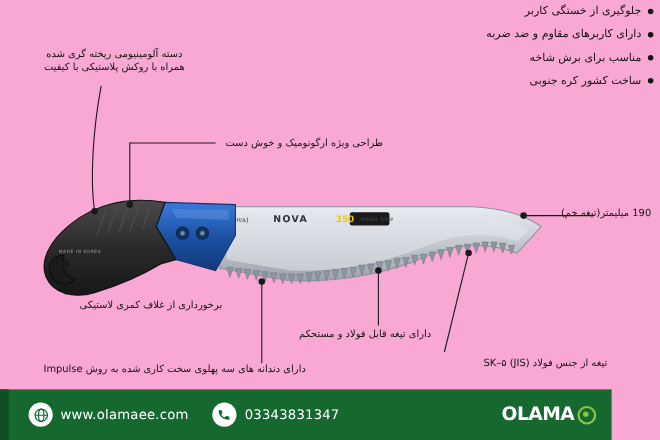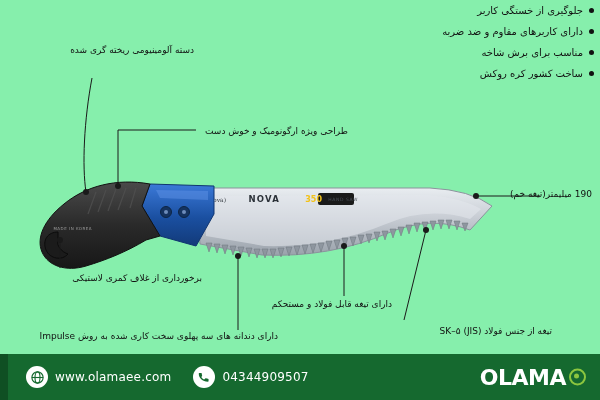--- a/index.html
+++ b/index.html
@@ -7,21 +7,21 @@
   body {
     width: 600px; height: 400px;
     background: #ffffff;
     font-family: "DejaVu Sans", sans-serif;
     overflow: hidden;
     position: relative;
   }
   #canvas {
     position: relative;
     width: 600px; height: 400px;
-    background: #86efac;
+    background: #f9a8d4;
   }
 
   
   .feature-list {
     position: absolute;
     top: 4px; right: 6px;
     width: 266px;
     list-style: none;
     margin: 0; padding: 0;
     direction: rtl;
@@ -63,21 +63,21 @@
     position: absolute;
     left: 0; top: 0;
     width: 600px; height: 400px;
     pointer-events: none;
   }
 
   
   .bottom-bar {
     position: absolute;
     left: 0; bottom: 0;
-    width: 600px; height: 46px;
+    width: 556px; height: 46px;
     background: #15692f;
     display: flex;
     align-items: center;
     direction: ltr;
   }
   .bottom-bar .accent {
     position: absolute;
     left: 0; top: 0;
     width: 8px; height: 46px;
     background: #0f4f23;
@@ -102,21 +102,21 @@
   }
   .brand {
     position: absolute;
     right: 14px; top: 50%;
     transform: translateY(-50%);
     display: flex; align-items: center; gap: 3px;
   }
   .brand-text {
     font-family: "DejaVu Sans", sans-serif;
     font-weight: bold;
-    font-size: 22px;
+    font-size: 17px;
     color: #ffffff;
     letter-spacing: -0.5px;
     text-align: center;
   }
   .brand-mark {
     width: 17px; height: 17px;
     border: 2.5px solid #8cc63f;
     border-radius: 50%;
     position: relative;
   }
@@ -142,26 +142,27 @@
     <li>
       <span class="bullet"></span>
       <span>دارای کاربر‌های مقاوم و ضد ضربه</span>
     </li>
     <li>
       <span class="bullet"></span>
       <span>مناسب برای برش شاخه</span>
     </li>
     <li>
       <span class="bullet"></span>
-      <span>ساخت کشور کره روکش</span>
+      <span>ساخت کشور کره جنوبی</span>
     </li>
   </ul>
 
-  <div class="label ta-center" style="left:14px; top:44px; width:180px;text-align:right;">
+  <div class="label ta-center" style="left:14px; top:44px; width:180px;">
     <div>دسته آلومینیومی ریخته گری شده</div>
+    <div>همراه با روکش پلاستیکی با کیفیت</div>
   </div>
 
   <div class="label ta-right" style="left:196px; top:125px; width:152px;">
     <span>طراحی ویژه ارگونومیک و خوش دست</span>
   </div>
 
   <div class="label ta-right" style="left:480px; top:188px; width:112px;">
     <div>190 میلیمتر(تیغه خم)</div>
   </div>
 
@@ -320,21 +321,21 @@
 
     <div class="bb-item bb-phone">
       <span class="circ-icon">
         <svg width="14" height="14" viewBox="0 0 24 24" fill="#15692f">
           <path d="M6.6 10.8c1.2 2.4 3.2 4.4 5.6 5.6l2-2c.3-.3.7-.4 1.1-.2
                    1.1.4 2.3.6 3.5.6.6 0 1 .4 1 1V19c0 .6-.4 1-1 1
                    C9.2 20 3 13.8 3 6c0-.6.4-1 1-1h3.2c.6 0 1 .4 1 1
                    0 1.2.2 2.4.6 3.5.1.4 0 .8-.2 1.1l-2 2z"></path>
         </svg>
       </span>
-      <span>04344909507</span>
+      <span>03343831347</span>
     </div>
 
     <div class="brand">
       <span class="brand-text">OLAMA</span>
       <span class="brand-mark"></span>
     </div>
   </div>
 
 </div>
 

